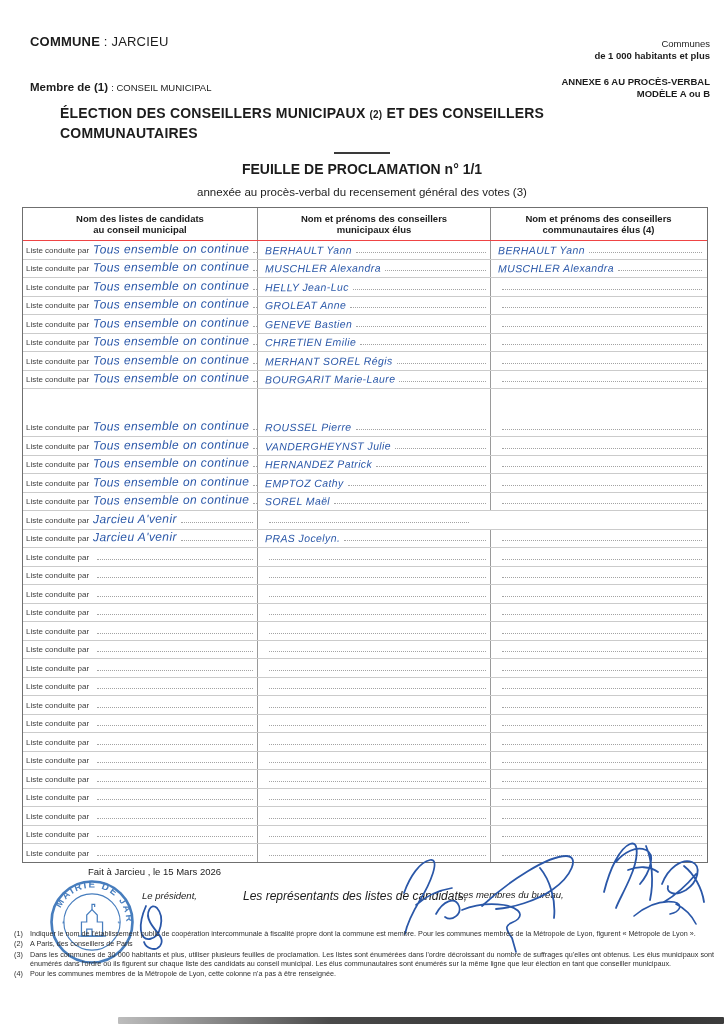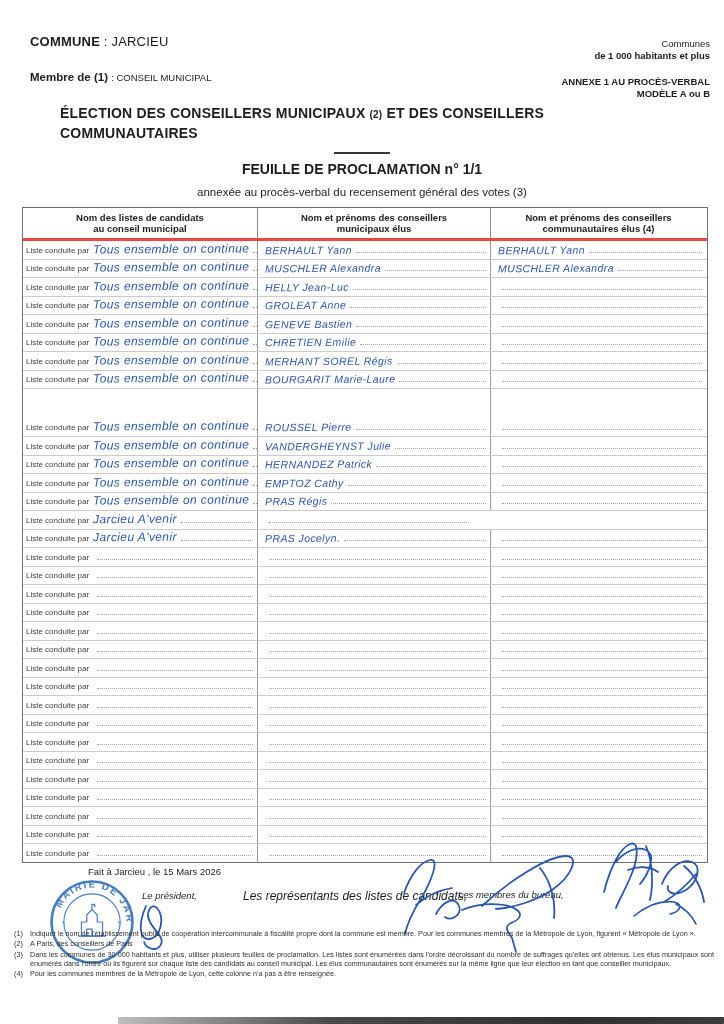--- a/index.html
+++ b/index.html
@@ -4,21 +4,21 @@
 <style>
   * { margin:0; padding:0; box-sizing:border-box; }
   html,body { width:724px; height:1024px; background:#ffffff; overflow:hidden;
               font-family:"Liberation Sans", sans-serif; color:#1c1c1c; }
   .page { position:relative; width:724px; height:1024px; background:#ffffff; }
 
   
   .hdr-left { position:absolute; left:30px; top:34px; }
   .commune-line { font-size:13px; letter-spacing:.2px; }
   .commune-line .lbl { font-weight:bold; }
-  .membre-line { margin-top:22px; font-size:11.5px; }
+  .membre-line { margin-top:32px; font-size:11.5px; }
   .membre-line .lbl { font-weight:bold; }
   .membre-line .val { font-size:9.5px; }
 
   .hdr-right { position:absolute; left:480px; top:38px; width:230px; text-align:right;
                font-size:9.5px; line-height:12px; }
   .hdr-right .b { font-weight:bold; }
   .hdr-right .annexe { margin-top:14px; font-weight:bold; }
 
   
   .title { position:absolute; left:60px; top:104px; width:604px; 
@@ -27,21 +27,21 @@
   .mini-rule { position:absolute; left:334px; top:152px; width:56px; height:0;
                border-top:2px solid #3a3a3a; }
   .subtitle { position:absolute; left:60px; top:161px; width:604px; text-align:center;
               font-weight:bold; font-size:14px; }
   .annex-line { position:absolute; left:60px; top:186px; width:604px; text-align:center;
                 font-size:11.5px; }
 
   
   .tbl { position:absolute; left:22px; top:207px; width:686px; height:656px;
          border:1.5px solid #6f6f6f; display:flex; flex-direction:column; }
-  .tbl-head { display:flex; height:33px; border-bottom:3px solid #ef4444; }
+  .tbl-head { display:flex; height:33px; border-bottom:1px solid #ef4444; }
   .th { flex:0 0 auto; display:flex; flex-direction:column; justify-content:center;
         text-align:center; font-weight:bold; font-size:9.5px; line-height:11.5px; }
   .th + .th { border-left:1px solid #8a8a8a; }
   .c1w { width:234px; } .c2w { width:233px; } .c3w { width:216px; }
 
   .rows { flex:1; display:flex; flex-direction:column; }
   .row { flex:1; display:flex; border-top:1px solid #cbcbcb; }
   .row:first-child { border-top:none; }
   .cell { display:flex; align-items:flex-end; padding:0 3px 2px 3px; overflow:hidden; }
   .cell + .cell { border-left:1px solid #9a9a9a; }
@@ -83,21 +83,21 @@
     </div>
     <div class="membre-line">
       <span class="lbl">Membre de (1)</span>
       <span class="val">: CONSEIL MUNICIPAL</span>
     </div>
   </div>
 
   <div class="hdr-right">
     <div>Communes</div>
     <div class="b">de 1 000 habitants et plus</div>
-    <div class="annexe">ANNEXE 1 AU PROCÈS-VERBAL</div>
+    <div class="annexe">ANNEXE 6 AU PROCÈS-VERBAL</div>
     <div class="b">MODÈLE A ou B</div>
   </div>
 
   <div class="title">
     <span>ÉLECTION DES CONSEILLERS MUNICIPAUX</span>
     <span class="ref">(2)</span>
     <span>ET DES CONSEILLERS COMMUNAUTAIRES</span>
   </div>
   <div class="mini-rule"></div>
   <div class="subtitle">FEUILLE DE PROCLAMATION n° 1/1</div>
@@ -311,21 +311,21 @@
       </div>
     </div>
 
     <div class="row">
       <div class="cell c1w">
         <span class="prefix">Liste conduite par</span>
         <span class="hand list" style="color: rgb(42, 87, 168);">Tous ensemble on continue</span>
         <span class="dots"></span>
       </div>
       <div class="cell c2w">
-        <span class="hand" style="color: rgb(42, 87, 168);">PRAS Régis</span>
+        <span class="hand" style="color: rgb(42, 87, 168);">SOREL Maël</span>
         <span class="dots"></span>
       </div>
       <div class="cell c3w">
         <span class="hand" style="color: rgb(42, 87, 168);"></span>
         <span class="dots"></span>
       </div>
     </div>
 
     <div class="row">
       <div class="cell c1w">

